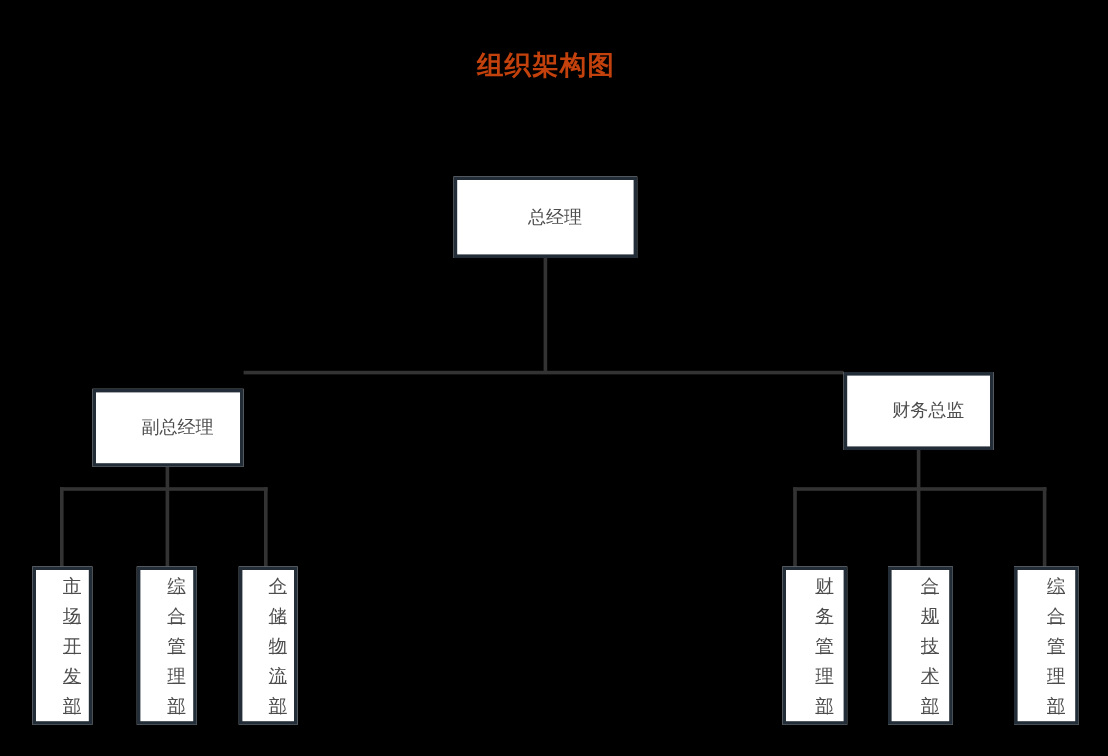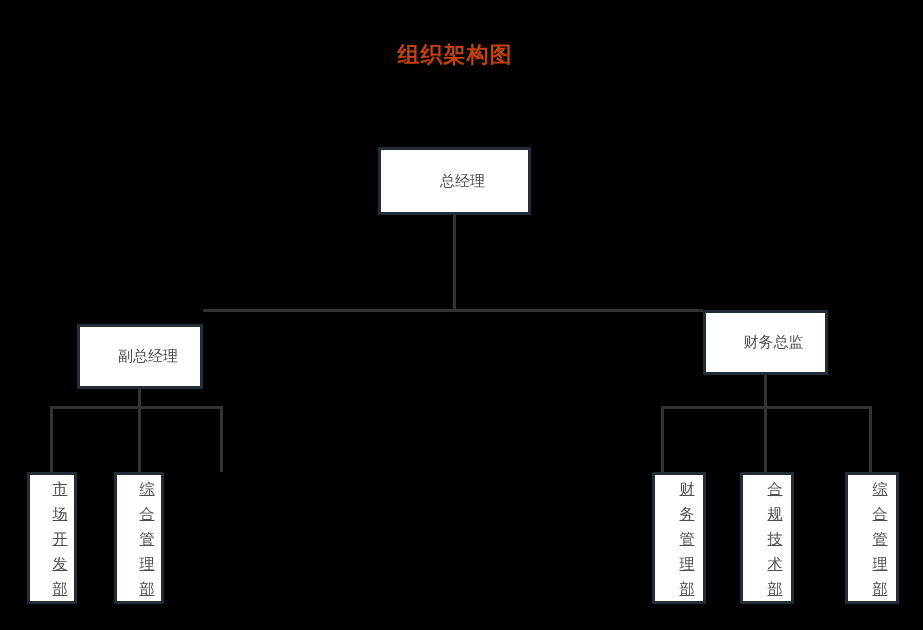--- a/index.html
+++ b/index.html
@@ -102,20 +102,23 @@
   <div class="node node-finance">
     <span>财务总监</span>
   </div>
 
   <div class="node dept dept-l1">
     <span class="v-label">市场开发部</span>
   </div>
   <div class="node dept dept-l2">
     <span class="v-label">综合管理部</span>
   </div>
+  <div class="node dept dept-l3">
+    <span class="v-label">仓储物流部</span>
+  </div>
 
   <div class="node dept dept-r1">
     <span class="v-label">财务管理部</span>
   </div>
   <div class="node dept dept-r3">
     <span class="v-label">综合管理部</span>
   </div>
   <div class="node dept dept-r2">
     <span class="v-label">合规技术部</span>
   </div>

